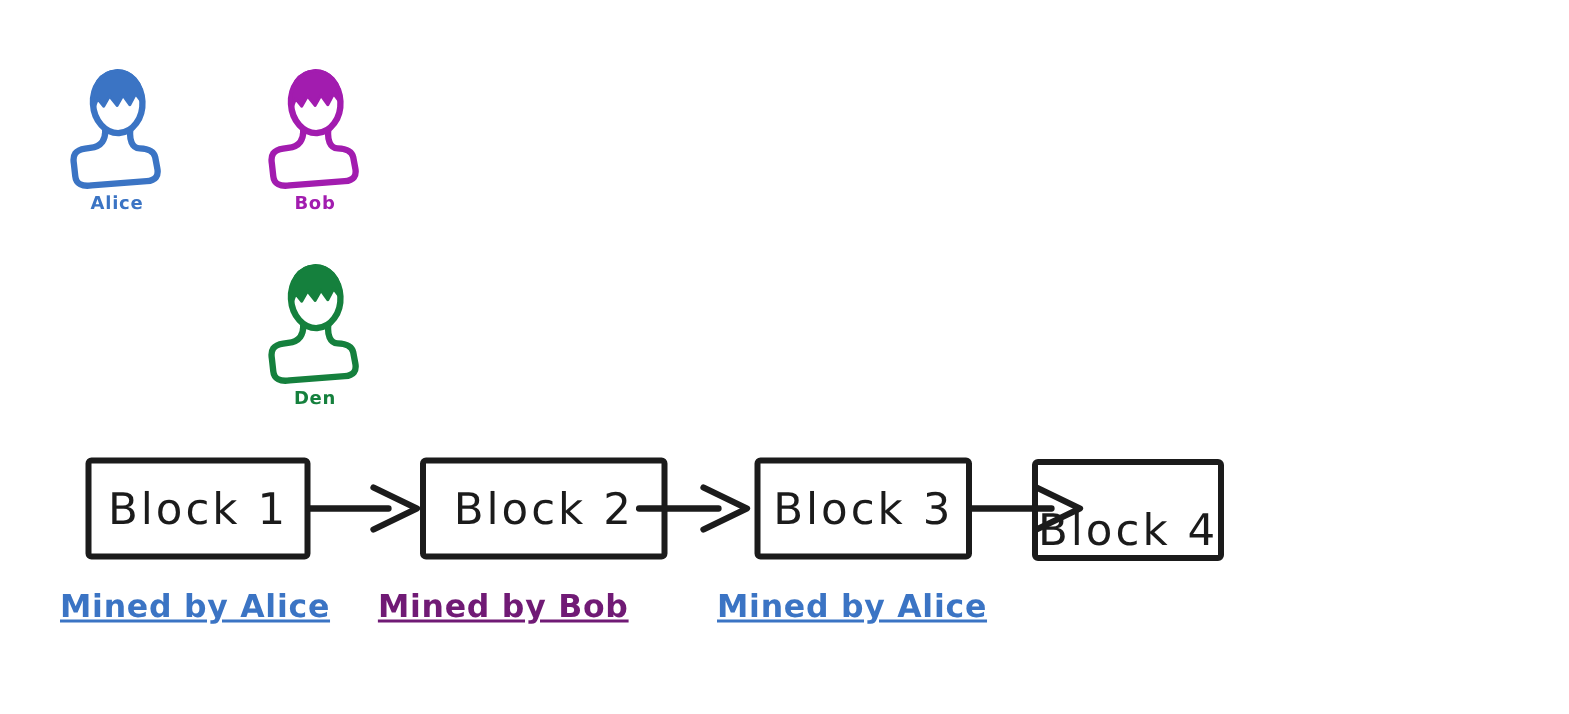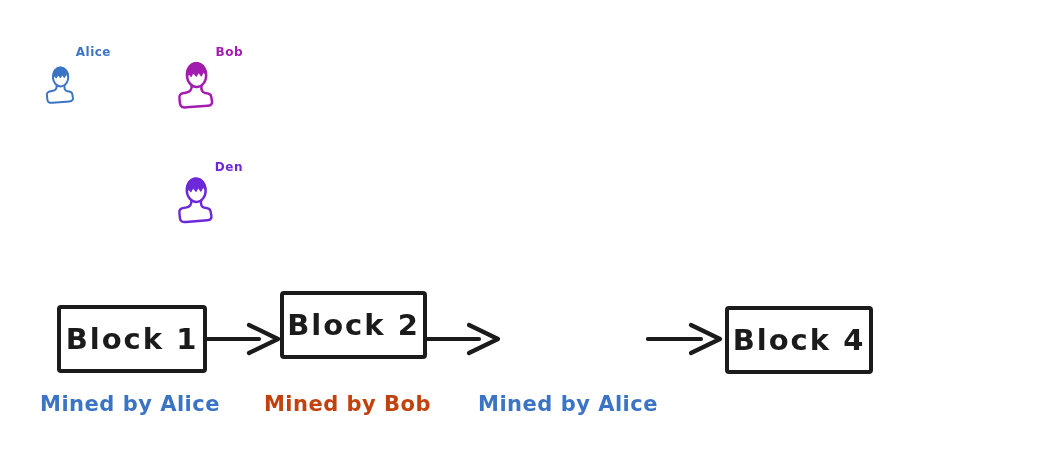--- a/index.html
+++ b/index.html
@@ -9,21 +9,22 @@
     width: 1046px;
     height: 476px;
     background: #ffffff;
     overflow: hidden;
     font-family: "DejaVu Sans", sans-serif;
   }
   .participant {
     position: absolute;
     width: 66px;
     display: flex;
-    flex-direction: row;
+    flex-direction: column;
+    align-items: center;
   }
   .participant svg { display: block; }
   .participant-label {
     margin-top: 2px;
     font-size: 12px;
     font-weight: 600;
     letter-spacing: 0.5px;
     white-space: nowrap;
   }
   .block {
@@ -31,33 +32,34 @@
     height: 68px;
     background: #ffffff;
     border: 4px solid #1b1b1b;
     border-radius: 4px;
     display: flex;
     align-items: center;
     justify-content: center;
   }
   .block-label {
     font-size: 29px;
-    font-weight: 700;
+    font-weight: 400;
     color: #1b1b1b;
     letter-spacing: 2px;
     white-space: nowrap;
   }
   .arrow { position: absolute; }
   .miner-caption {
     position: absolute;
     font-size: 21px;
     font-weight: 600;
     text-align: center;
     letter-spacing: 0.5px;
     white-space: nowrap;
+    text-decoration: underline;
   }
 </style>
 </head>
 <body>
 
 <div class="canvas">
 
   <div class="participant" style="left: 45px; top: 43px; color: rgb(59, 116, 196);">
     <svg width="66" height="83" viewBox="0 0 70 88" aria-hidden="true">
       <path d="M26.5,45 C27.5,53 24,58 16,59 L12.5,59.5 C5.5,60.5 3.5,64 4.5,70 L5.5,79 C6,84.5 10.5,86.5 17,85.5 L56,82.5 C62.5,82 64.5,78.5 63.5,73.5 L62,65.5 C61,60.5 55.5,59.5 51,59.3 C45.5,59 43.5,53 44.5,45.5" fill="#ffffff" stroke="currentColor" stroke-width="4.5" stroke-linecap="round" stroke-linejoin="round"></path>
@@ -74,51 +76,54 @@
       <path d="M26.5,45 C27.5,53 24,58 16,59 L12.5,59.5 C5.5,60.5 3.5,64 4.5,70 L5.5,79 C6,84.5 10.5,86.5 17,85.5 L56,82.5 C62.5,82 64.5,78.5 63.5,73.5 L62,65.5 C61,60.5 55.5,59.5 51,59.3 C45.5,59 43.5,53 44.5,45.5" fill="#ffffff" stroke="currentColor" stroke-width="4.5" stroke-linecap="round" stroke-linejoin="round"></path>
       <g transform="rotate(-3 35 27)">
         <ellipse cx="35.5" cy="27" rx="17.5" ry="21.5" fill="#ffffff" stroke="currentColor" stroke-width="4.5"></ellipse>
         <path d="M18.5,30 C16.5,13 25,4.5 35.5,4.5 C46,4.5 54.5,13 53,28 L48.5,21.5 L44,29 L39.5,22 L35,29 L30,22 L25.5,29 L21.5,23.5 Z" fill="currentColor" stroke="currentColor" stroke-width="2" stroke-linejoin="round"></path>
       </g>
     </svg>
     <div class="participant-label">Bob</div>
   </div>
 
 
-  <div class="participant" style="left: 177px; top: 158px; color: #6d28d9;">
+  <div class="participant" style="left: 177px; top: 173px; color: #15803d;">
     <svg width="66" height="83" viewBox="0 0 70 88" aria-hidden="true">
       <path d="M26.5,45 C27.5,53 24,58 16,59 L12.5,59.5 C5.5,60.5 3.5,64 4.5,70 L5.5,79 C6,84.5 10.5,86.5 17,85.5 L56,82.5 C62.5,82 64.5,78.5 63.5,73.5 L62,65.5 C61,60.5 55.5,59.5 51,59.3 C45.5,59 43.5,53 44.5,45.5" fill="#ffffff" stroke="currentColor" stroke-width="4.5" stroke-linecap="round" stroke-linejoin="round"></path>
       <g transform="rotate(-3 35 27)">
         <ellipse cx="35.5" cy="27" rx="17.5" ry="21.5" fill="#ffffff" stroke="currentColor" stroke-width="4.5"></ellipse>
         <path d="M18.5,30 C16.5,13 25,4.5 35.5,4.5 C46,4.5 54.5,13 53,28 L48.5,21.5 L44,29 L39.5,22 L35,29 L30,22 L25.5,29 L21.5,23.5 Z" fill="currentColor" stroke="currentColor" stroke-width="2" stroke-linejoin="round"></path>
       </g>
     </svg>
     <div class="participant-label">Den</div>
   </div>
 
   <div class="block" style="left:57px; top:305px; width:150px;">
     <span class="block-label">Block 1</span>
   </div>
-  <div class="block" style="left:280px; top:291px; width:147px;">
+  <div class="block" style="left:280px; top:305px; width:165px;">
     <span class="block-label">Block 2</span>
   </div>
-  <div class="block" style="left:725px; top:306px; width:148px;">
+  <div class="block" style="left:503px; top:305px; width:145px;">
+    <span class="block-label">Block 3</span>
+  </div>
+  <div class="block" style="left:688px; top:306px; width:128px;align-items:flex-end;">
     <span class="block-label">Block 4</span>
   </div>
 
   <svg class="arrow" style="left:204px; top:320px;" width="80" height="38" viewBox="0 0 80 38" aria-hidden="true">
     <path d="M2,19 L55,19" fill="none" stroke="#1b1b1b" stroke-width="4.2" stroke-linecap="round"></path>
     <path d="M45,5 L74,19 L45,33" fill="none" stroke="#1b1b1b" stroke-width="4.2" stroke-linecap="round" stroke-linejoin="round"></path>
   </svg>
   <svg class="arrow" style="left:424px; top:320px;" width="80" height="38" viewBox="0 0 80 38" aria-hidden="true">
     <path d="M2,19 L55,19" fill="none" stroke="#1b1b1b" stroke-width="4.2" stroke-linecap="round"></path>
     <path d="M45,5 L74,19 L45,33" fill="none" stroke="#1b1b1b" stroke-width="4.2" stroke-linecap="round" stroke-linejoin="round"></path>
   </svg>
   <svg class="arrow" style="left:646px; top:320px;" width="80" height="38" viewBox="0 0 80 38" aria-hidden="true">
     <path d="M2,19 L55,19" fill="none" stroke="#1b1b1b" stroke-width="4.2" stroke-linecap="round"></path>
     <path d="M45,5 L74,19 L45,33" fill="none" stroke="#1b1b1b" stroke-width="4.2" stroke-linecap="round" stroke-linejoin="round"></path>
   </svg>
 
   <div class="miner-caption" style="left: 40px; top: 392px; width: 175px; color: rgb(59, 116, 196);">Mined by Alice</div>
-  <div class="miner-caption" style="left: 260px; top: 392px; width: 175px; color: #c2410c;">Mined by Bob</div>
+  <div class="miner-caption" style="left: 248px; top: 392px; width: 175px; color: #701a75;">Mined by Bob</div>
   <div class="miner-caption" style="left: 478px; top: 392px; width: 175px; color: rgb(59, 116, 196);">Mined by Alice</div>
 
 </div>
 
 </body></html>

